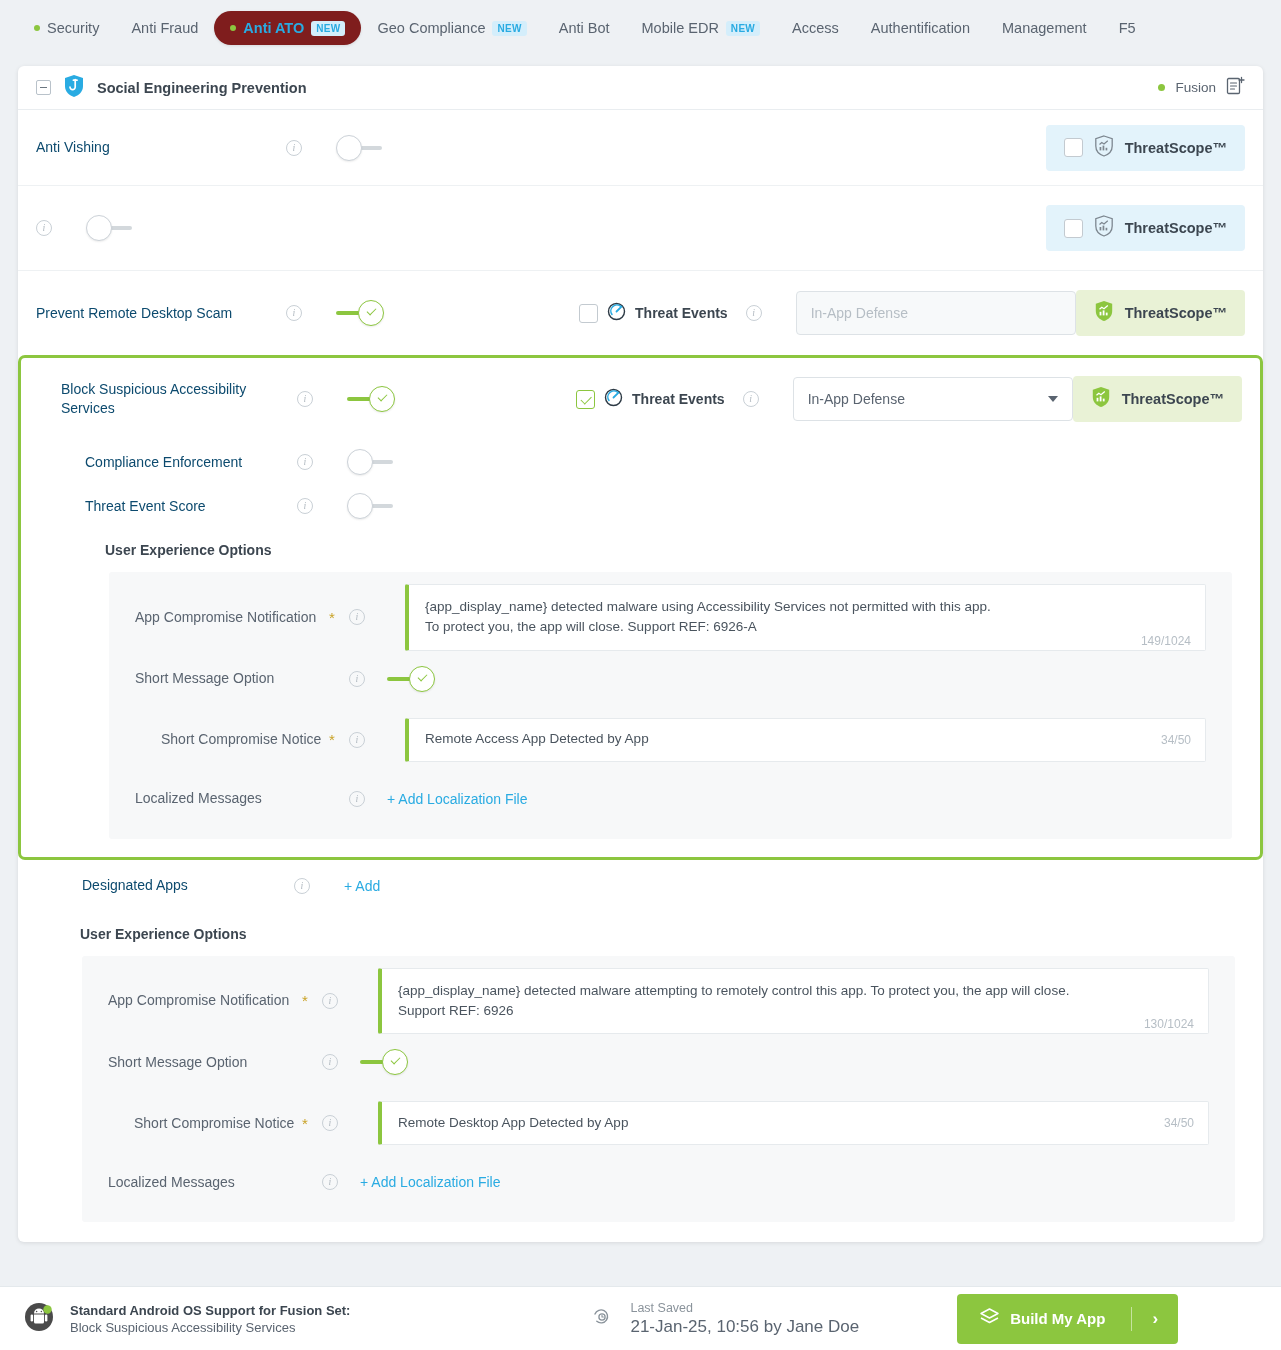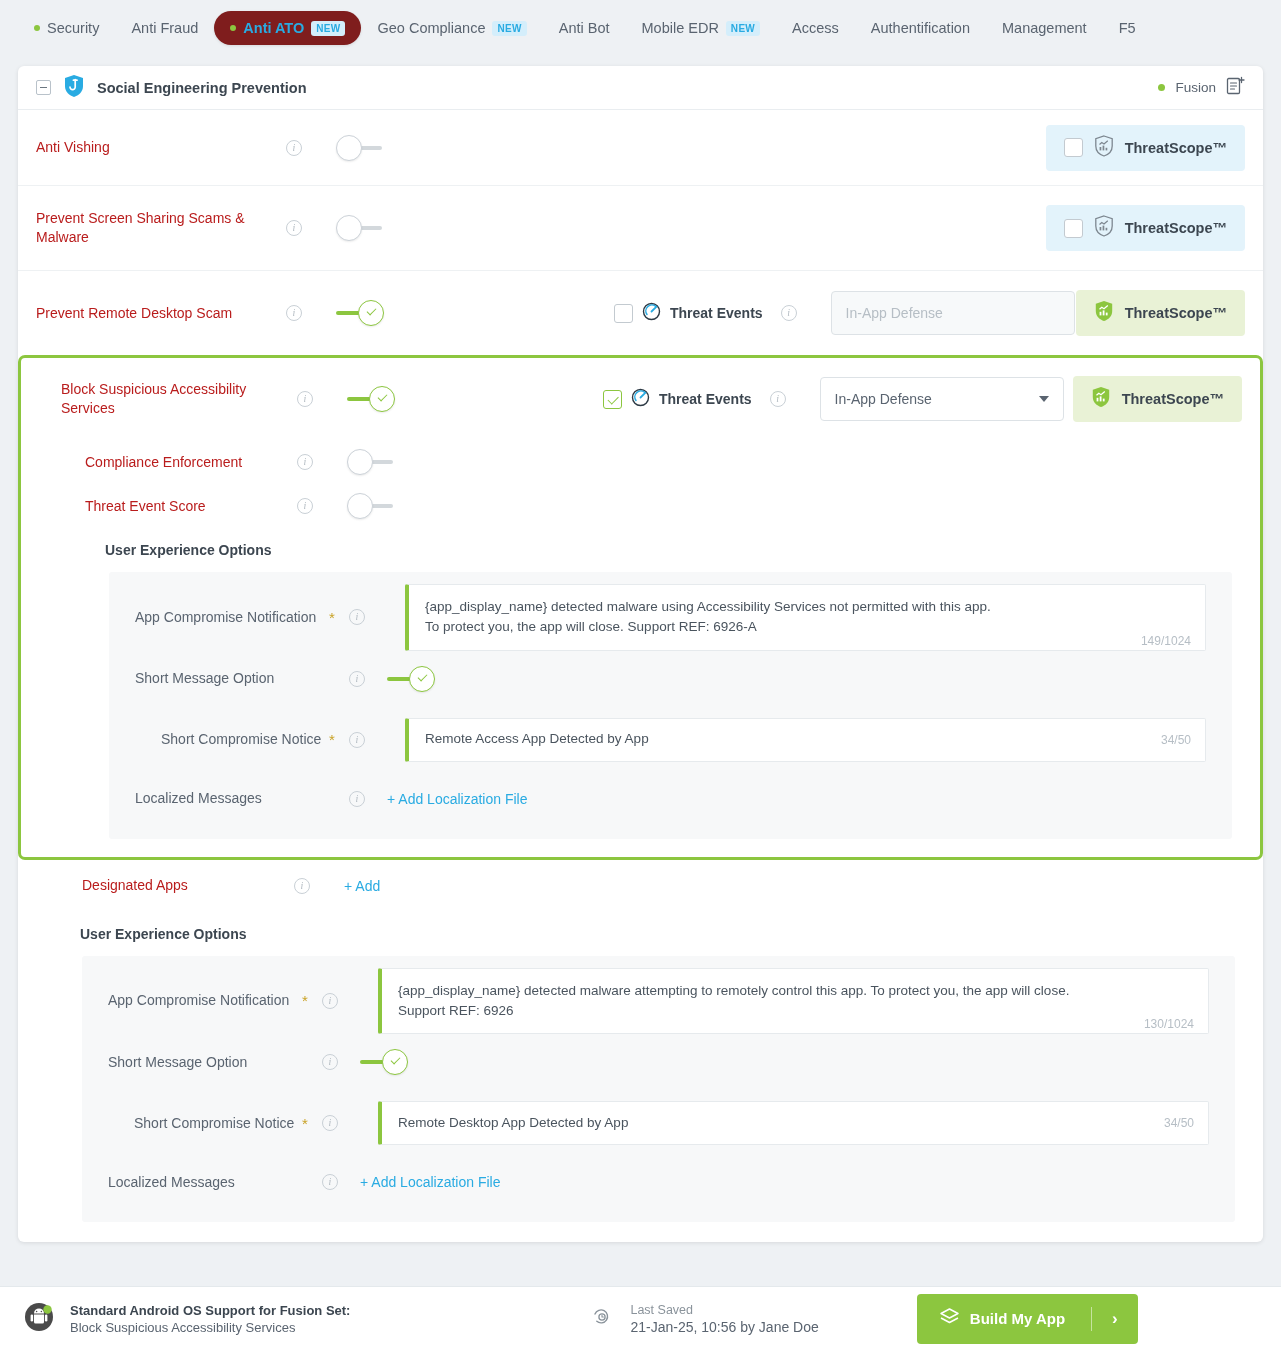--- a/index.html
+++ b/index.html
@@ -105,21 +105,21 @@
     display: flex;
     align-items: center;
     padding: 0 18px;
     min-height: 70px;
     border-bottom: 1px solid #eef1f3;
     position: relative;
   }
   .row.no-border { border-bottom: none; }
   .row-label {
     font-size: 14px;
-    color: #b91c1c;
+    color: #0c4a6e;
     width: 250px;
     line-height: 1.35;
     flex-shrink: 0;
   }
   .row-label.ind1 { padding-left: 24px; width: 250px; }
 
   
   .info {
     width: 16px; height: 16px;
     border-radius: 50%;
@@ -206,21 +206,21 @@
   }
   .te-label {
     font-size: 14px;
     font-weight: bold;
     color: #3c4650;
     white-space: nowrap;
   }
 
   
   .sel {
-    width: 244px; height: 44px;
+    width: 280px; height: 44px;
     border: 1px solid #dde2e6;
     border-radius: 4px;
     background: #fff;
     display: flex;
     align-items: center;
     padding: 0 14px;
     font-size: 14px;
     color: #5a6470;
     flex-shrink: 0;
     cursor: pointer;
@@ -359,21 +359,21 @@
     background: #ffffff;
     border-top: 1px solid #e4e9ec;
     display: flex;
     align-items: center;
     padding: 0 24px;
     gap: 16px;
   }
   .fs-text1 { font-size: 13px; font-weight: bold; color: #3c4650; }
   .fs-text2 { font-size: 13px; color: #5a6470; margin-top: 2px; }
   .saved1 { font-size: 12.5px; color: #8a939b; }
-  .saved2 { font-size: 14px; color: #5a6470; margin-top: 2px; }
+  .saved2 { font-size: 17px; color: #5a6470; margin-top: 2px; }
   .btn-outline {
     height: 42px;
     padding: 0 34px;
     border: 1px solid #dde2e6;
     border-radius: 4px;
     background: #fff;
     font-size: 14.5px;
     font-weight: bold;
     color: #3c4650;
     display: flex; align-items: center;
@@ -485,21 +485,20 @@
           <rect x="5.6" y="12" width="1.7" height="3.4" fill="#7d8790"></rect>
           <rect x="8.6" y="10.6" width="1.7" height="4.8" fill="#7d8790"></rect>
           <rect x="11.6" y="12.8" width="1.7" height="2.6" fill="#7d8790"></rect>
         </svg>
       </span>
       <span class="ts-label">ThreatScope™</span>
     </div>
   </div>
 
   <div class="row" style="min-height:85px">
-    <div class="row-label">Prevent Screen Sharing Scams &amp; Malware</div>
     <div class="info">i</div>
     <div class="gap-md"></div>
     <div class="toggle">
       <div class="track"></div>
         <div class="knob"></div>
     </div>
     <div class="spacer"></div>
     <div class="ts inactive">
       <span class="cbox"></span>
       <span>

